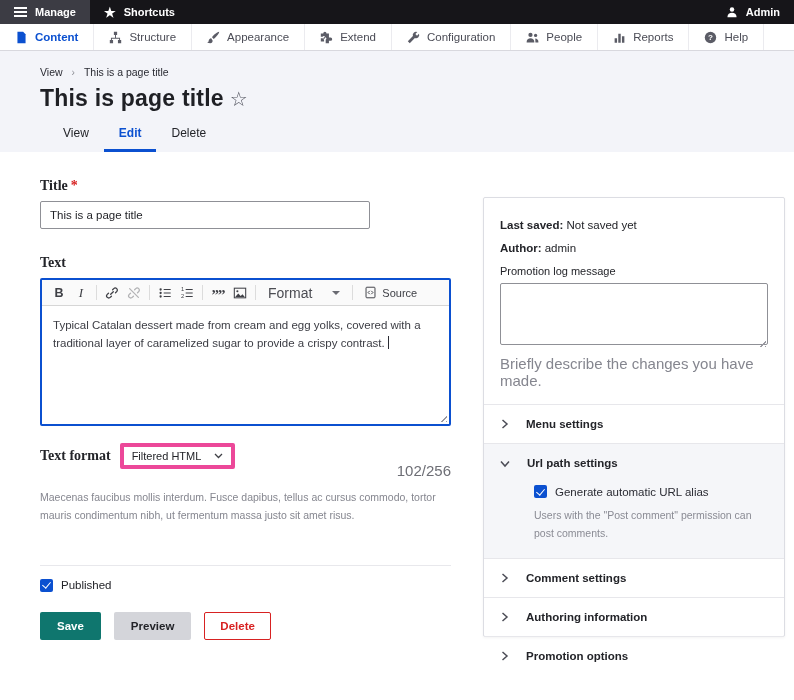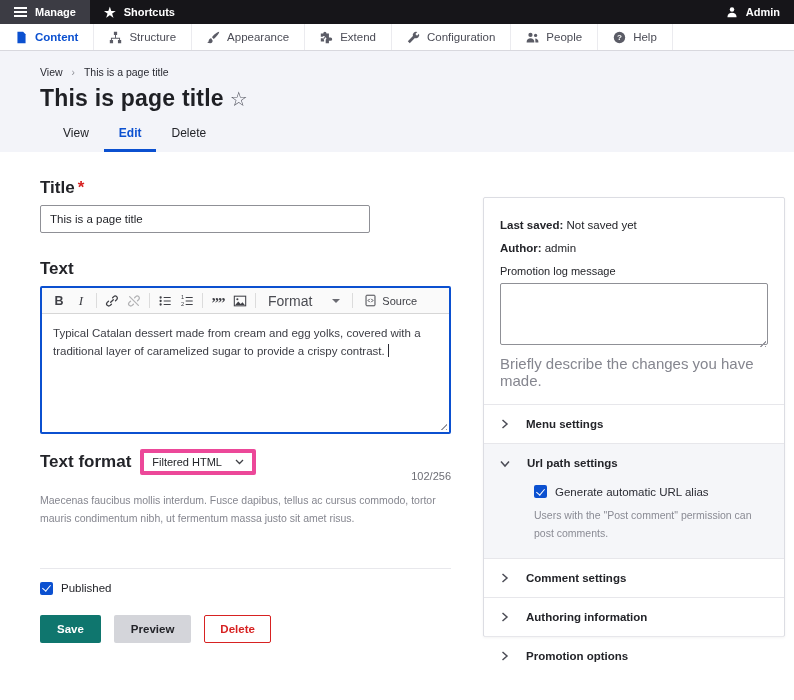--- a/index.html
+++ b/index.html
@@ -32,21 +32,21 @@
   .page-title { margin-top:7px; font-size:23px; font-weight:700; color:#1f2025; letter-spacing:.2px; }
   .fav-star { font-weight:400; font-size:20px; color:#565863; margin-left:6px; cursor:pointer; }
   .tabs { position:absolute; bottom:0; left:48px; display:flex; }
   .tab { padding:10px 15px 9px; font-size:12px; color:#232429; cursor:pointer; border-bottom:3px solid transparent; }
   .tab.active { color:#0b50d0; font-weight:700; border-bottom-color:#0b50d0; }
 
   
   .main { display:flex; padding-left:40px; background:#fff; }
   .left-col { width:411px; }
 
-  .field-label { margin-top:26px; font-size:17px; font-weight:700; color:#232429; }
+  .field-label { margin-top:26px; font-size:14px; font-weight:700; color:#232429;font-family:Liberation Serif, serif; }
   .req { color:#d72222; margin-left:3px; }
   .title-input { margin-top:7px; width:330px; height:28px; border:1px solid #8f9096; border-radius:2px; padding:0 9px; font-size:11.5px; color:#232429; font-family:"Liberation Sans", sans-serif; background:#fff; }
 
   
   .editor { margin-top:7px; border:2px solid #0b50d0; border-radius:2px; background:#fff; }
   .ck-toolbar { display:flex; align-items:center; background:#fafafa; border-bottom:1px solid #d6d6d6; padding:3px 6px; height:26px; }
   .ck-btn { display:flex; align-items:center; justify-content:center; width:22px; height:19px; cursor:pointer; color:#3f4046; border-radius:2px; }
   .ck-btn svg { width:14px; height:14px; }
   .ck-btn.disabled { opacity:.38; }
   .ck-sep { width:1px; height:15px; background:#dcdcdc; margin:0 4px; }
@@ -57,21 +57,21 @@
   .ck-source { display:flex; align-items:center; gap:5px; padding:0 7px; font-size:11px; color:#3f4046; cursor:pointer; }
   .ck-source svg { width:13px; height:13px; }
   .ck-content { position:relative; height:118px; padding:10px 11px; font-size:11.5px; color:#3c3d44; line-height:1.6; cursor:text; }
   .caret { display:inline-block; width:1px; height:13px; background:#2a2b33; margin-left:3px; vertical-align:-2px; }
   .resize-corner { position:absolute; right:2px; bottom:2px; width:9px; height:9px;
     background:repeating-linear-gradient(315deg, #9a9aa2 0 1px, transparent 1px 3.5px);
     clip-path:polygon(100% 0, 100% 100%, 0 100%); }
 
   .format-row { display:flex; align-items:center; margin-top:7px; }
   .format-select { margin-left:9px; display:flex; align-items:center; gap:13px; border:4px solid #ec4899; border-radius:2px; background:#fff; padding:3px 8px; font-size:11px; color:#232429; cursor:pointer; }
-  .char-counter { margin-left:auto; font-size:11px; color:#6d6e75;margin-top:29px; }
+  .char-counter { margin-left:auto; font-size:15px; color:#6d6e75;margin-top:29px; }
   .field-help { margin-top:10px; font-size:10.5px; color:#85868f; line-height:1.7; width:402px; }
 
   .col-divider { margin-top:40px; height:1px; background:#e8e8ec; }
   .published-row { margin-top:13px; display:flex; align-items:center; gap:8px; font-size:11.5px; cursor:pointer; }
   .checkbox { position:relative; width:13px; height:13px; background:#0b50d0; border-radius:2px; flex:none; }
   .checkbox::after { content:""; position:absolute; left:3.5px; top:1.5px; width:4px; height:7px; border:solid #fff; border-width:0 1.6px 1.6px 0; transform:rotate(40deg); }
 
   .actions { margin-top:20px; display:flex; gap:13px; }
   .btn { font-family:"Liberation Sans", sans-serif; font-size:11.5px; font-weight:700; border-radius:2px; padding:8px 17px; cursor:pointer; border:none; }
   .btn-save { background:#0f766e; color:#fff; }
@@ -153,20 +153,26 @@
     <svg viewBox="0 0 16 16">
         <circle cx="5.5" cy="4.8" r="2.6"></circle>
         <path d="M.8 13.2c0-2.6 2.1-4.2 4.7-4.2s4.7 1.6 4.7 4.2v.8H.8z"></path>
         <circle cx="11.8" cy="5.4" r="2"></circle>
         <path d="M11.4 9.1c2.2.2 3.8 1.6 3.8 3.7v1.2h-3.6z"></path>
       </svg>
     <span>People</span>
   </div>
   <div class="tb-item">
     <svg viewBox="0 0 16 16">
+        <path d="M2 9h3v5.5H2zM6.5 3.5h3v11h-3zM11 6.5h3v8h-3z"></path>
+      </svg>
+    <span>Reports</span>
+  </div>
+  <div class="tb-item">
+    <svg viewBox="0 0 16 16">
         <circle cx="8" cy="8" r="7"></circle>
         <text x="8" y="11.5" text-anchor="middle" font-size="10" font-weight="bold" fill="#fff" font-family="Liberation Sans, sans-serif">?</text>
       </svg>
     <span>Help</span>
   </div>
 </nav>
 
 <div class="page-header">
   <div class="breadcrumb">
     <a>View</a>

